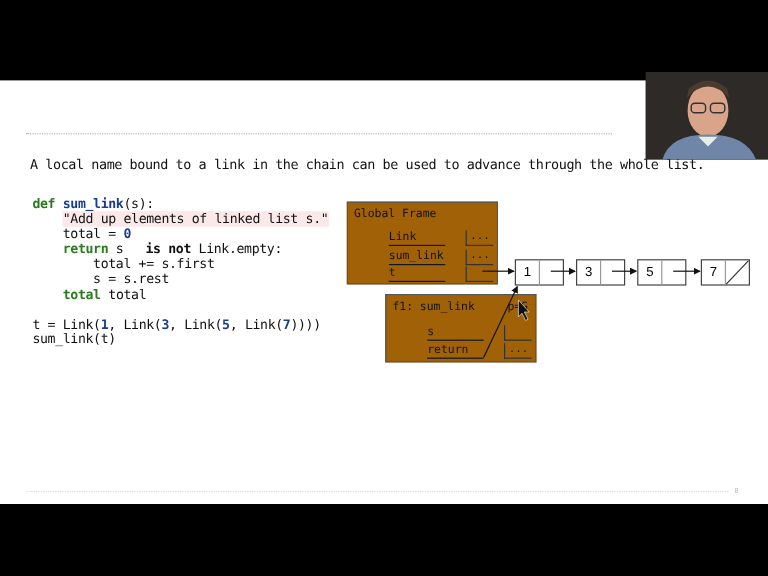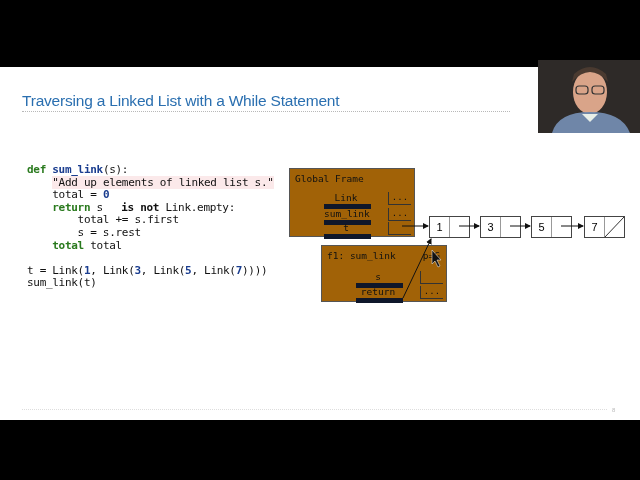--- a/index.html
+++ b/index.html
@@ -12,38 +12,38 @@
   .subtitle{position:absolute;left:25px;top:64px;font-size:11.2px;color:#111;white-space:pre;letter-spacing:-0.35px;}
   .code{position:absolute;left:27px;top:97px;font-size:11px;line-height:12.6px;color:#111;white-space:pre;letter-spacing:-0.3px;}
   .code .kw{color:#2a7a1e;font-weight:bold;text-align:right;}
   .code .kwb{color:#111;font-weight:bold;margin-left:12px;}
   .code .fn{color:#1a3d8f;font-weight:bold;}
   .code .num{color:#1a3d8f;font-weight:bold;}
   .code .doc{background:#fbe9ea;}
   .frame{position:absolute;border:1px solid #555;background:#a16207;font-size:9.5px;color:#111;}
   .frame .hdr{position:absolute;left:5px;top:4px;white-space:pre;}
   .frame .pg{position:absolute;right:6px;top:4px;text-align:center;}
-  .var{position:absolute;right:43px;text-align:center;border-bottom:5px solid #0f172a;padding-right:3px;width:44px;height:12px;line-height:12px;}
+  .var{position:absolute;right:43px;text-align:left;border-bottom:1px solid #0f172a;padding-right:3px;width:44px;height:12px;line-height:12px;}
   .val{position:absolute;right:3px;width:22px;height:12px;line-height:10px;border-left:1px solid #333;border-bottom:1px solid #333;text-align:center;font-size:9px;}
   .node{position:absolute;top:216px;height:20px;border:1px solid #444;background:#fff;display:flex;font-size:11px;}
   .node .first{width:19px;border-right:1px solid #999;text-align:center;line-height:20px;font-family:"Liberation Sans",sans-serif;}
   .node .rest{width:19px;position:relative;}
   .webcam{position:absolute;left:538px;top:60px;width:102px;height:73px;background:#2d2826;overflow:hidden;}
   .pagenum{position:absolute;left:612px;top:340px;font-size:6px;color:#bbb;font-family:"Liberation Sans",sans-serif;}
   .foot-rule{position:absolute;left:22px;top:342px;width:585px;border-top:1px dotted #ddd;}
   svg.arrows{position:absolute;left:0;top:0;}
 </style>
 </head>
 <body>
 
 <div class="bar-top"></div>
 
 <div class="slide">
-  <div class="title">Traversing a Linked List with a While Statement</div>
   <div class="title-rule"></div>
+  <div class="subtitle">A local name bound to a link in the chain can be used to advance through the whole list.</div>
 
   <div class="code"><span class="kw">def</span> <span class="fn">sum_link</span>(s):
     <span class="doc">"Add up elements of linked list s."</span>
     total = <span class="num">0</span>
     <span class="kw">return</span> s <span class="kwb">is not</span> Link.empty:
         total += s.first
         s = s.rest
     <span class="kw">total</span> total
 
 t = Link(<span class="num">1</span>, Link(<span class="num">3</span>, Link(<span class="num">5</span>, Link(<span class="num">7</span>))))

